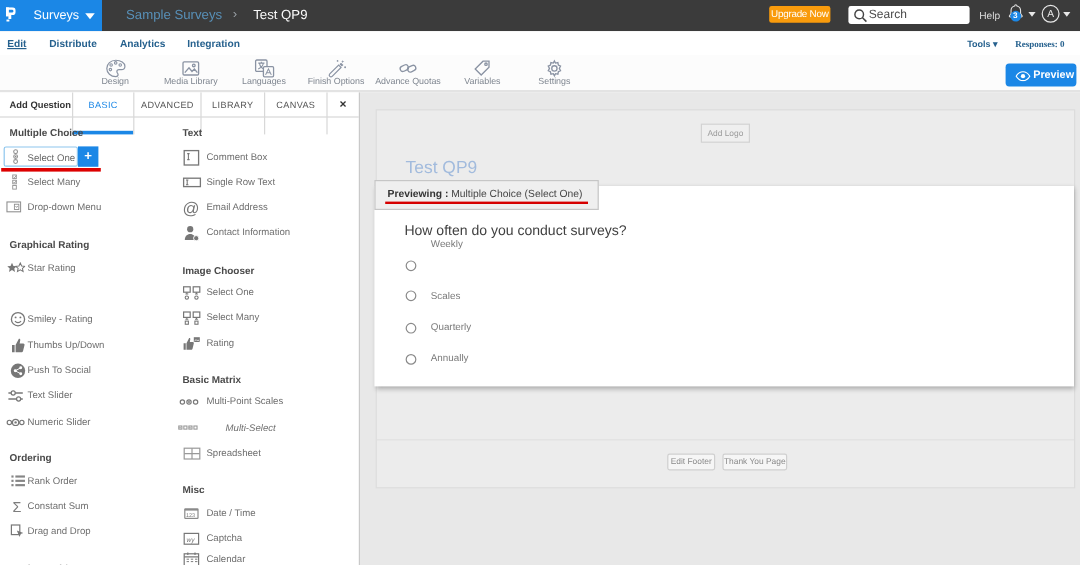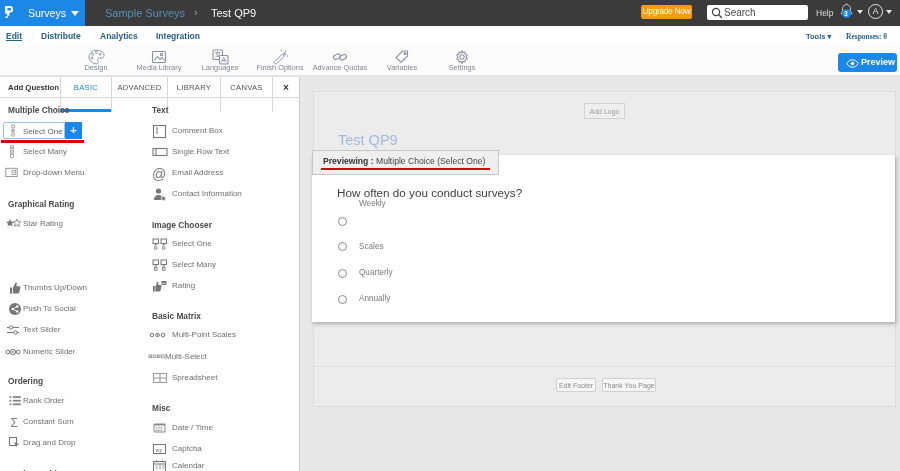--- a/index.html
+++ b/index.html
@@ -208,20 +208,29 @@
     </div>
 
     <div class="sech" style="left:8px;top:122px;">Graphical Rating</div>
     <div class="item" style="left:8px;top:138.5px;width:130px;height:16px;">
       <svg width="15" height="14" viewBox="0 0 15 14" style="margin-left:-2px">
           <path d="M4 2 l1.2 2.6 2.8.3 -2.1 1.9 .6 2.8 -2.5-1.5 -2.5 1.5 .6-2.8 -2.1-1.9 2.8-.3 Z" fill="#777"></path>
           <path d="M11 2 l1.2 2.6 2.8.3 -2.1 1.9 .6 2.8 -2.5-1.5 -2.5 1.5 .6-2.8 -2.1-1.9 2.8-.3 Z" fill="none" stroke="#777" stroke-width=".9" transform="scale(.94) translate(.6,.3)"></path>
         </svg>
       <div class="itxt">Star Rating</div>
     </div>
+    <div class="item" style="left:8px;top:181px;width:130px;height:16px;">
+      <svg width="14" height="14" viewBox="0 0 14 14" fill="none" stroke="#777">
+          <circle cx="7" cy="7" r="5.5" stroke-width="1.1"></circle>
+          <circle cx="5" cy="5.5" r=".8" fill="#777" stroke="none"></circle>
+          <circle cx="9" cy="5.5" r=".8" fill="#777" stroke="none"></circle>
+          <path d="M4.5 8.5 a3 3 0 0 0 5 0" stroke-width="1"></path>
+        </svg>
+      <div class="itxt">Smiley - Rating</div>
+    </div>
     <div class="item" style="left:8px;top:202.5px;width:130px;height:16px;">
       <svg width="14" height="14" viewBox="0 0 14 14">
           <path d="M2 6.5 h2.2 v6 H2 Z M5 12.5 V6.5 l2.5-4.8 c.3-.6 1.5-.3 1.4.6 l-.5 3 h3 c.8 0 1.2.7 1 1.4 l-1.2 4.7 c-.2.7-.7 1.1-1.4 1.1 Z" fill="#777"></path>
         </svg>
       <div class="itxt">Thumbs Up/Down</div>
     </div>
     <div class="item" style="left:8px;top:223.5px;width:130px;height:16px;">
       <svg width="14" height="14" viewBox="0 0 14 14">
           <circle cx="7" cy="7" r="6" fill="#777"></circle>
           <circle cx="9.3" cy="4.5" r="1.2" fill="#fff"></circle>
@@ -351,21 +360,21 @@
     </div>
     <div class="item" style="left:152px;top:272px;width:145px;height:16px;">
       <svg width="18" height="14" viewBox="0 0 18 14" fill="none" stroke="#989898" style="margin-left:-4px">
           <rect x="1" y="5" width="2.6" height="2.6" stroke-width=".9"></rect>
           <path d="M1.3 6 l.8.9 1-1.3" stroke-width=".7"></path>
           <rect x="5.2" y="5" width="2.6" height="2.6" stroke-width=".9"></rect>
           <rect x="9.4" y="5" width="2.6" height="2.6" stroke-width=".9"></rect>
           <path d="M9.7 6 l.8.9 1-1.3" stroke-width=".7"></path>
           <rect x="13.6" y="5" width="2.6" height="2.6" stroke-width=".9"></rect>
         </svg>
-      <div class="itxt" style="left:13px;">Multi-Select</div>
+      <div class="itxt" style="left:36px;font-style:italic;">Multi-Select</div>
     </div>
     <div class="item" style="left:152px;top:293px;width:145px;height:16px;">
       <svg width="16" height="14" viewBox="0 0 16 14" fill="none" stroke="#999">
           <rect x="1.5" y="2.5" width="13" height="9" stroke-width="1"></rect>
           <line x1="8" y1="2.5" x2="8" y2="11.5" stroke-width="1"></line>
           <line x1="1.5" y1="7" x2="14.5" y2="7" stroke-width="1"></line>
         </svg>
       <div class="itxt" style="left:20px;">Spreadsheet</div>
     </div>
 

